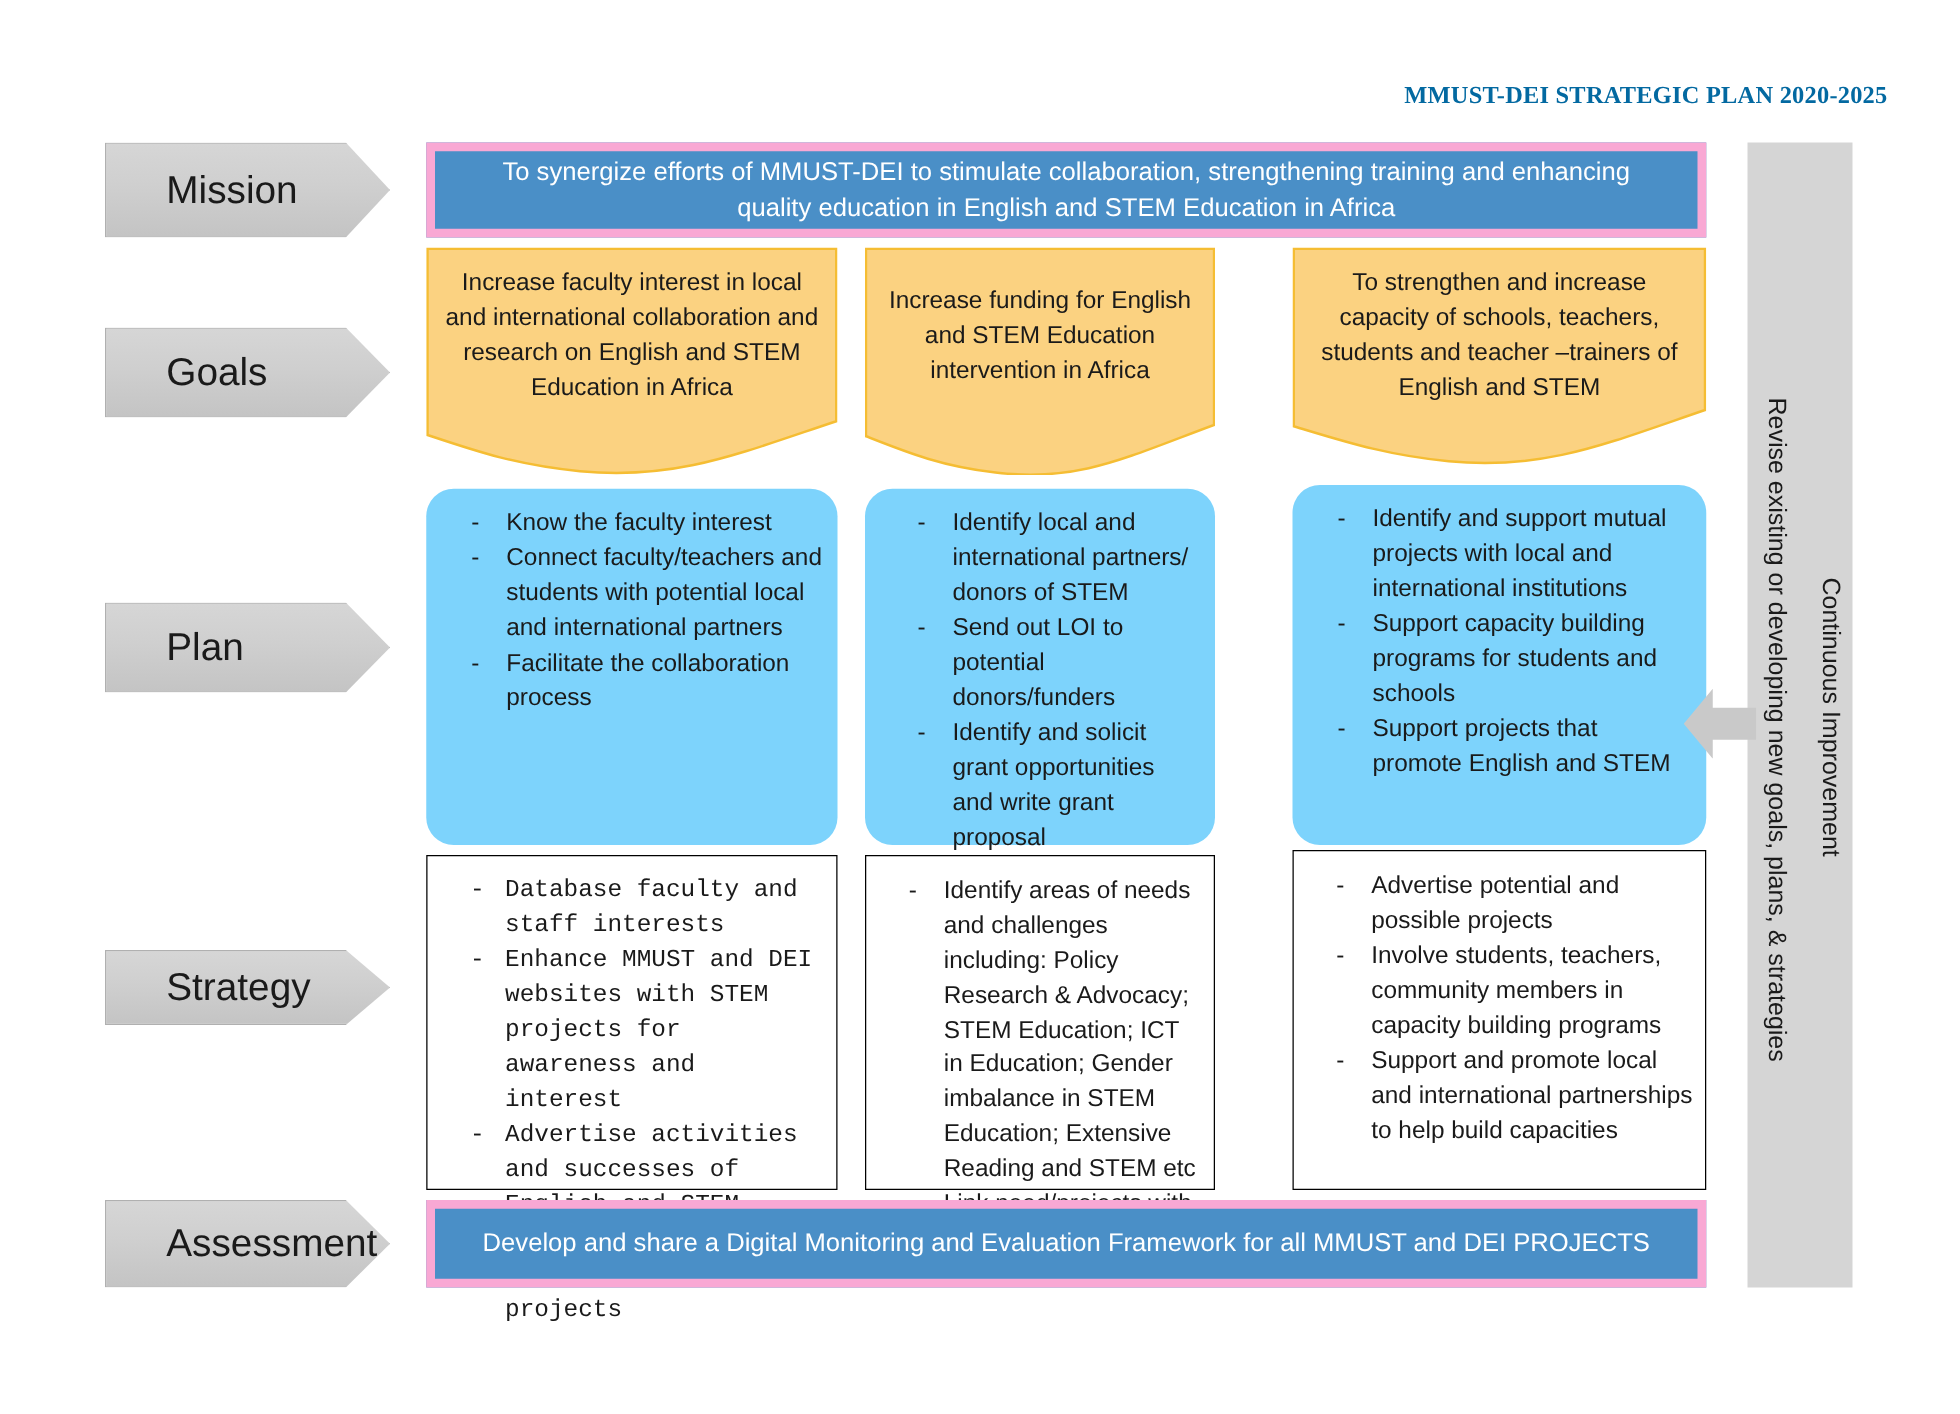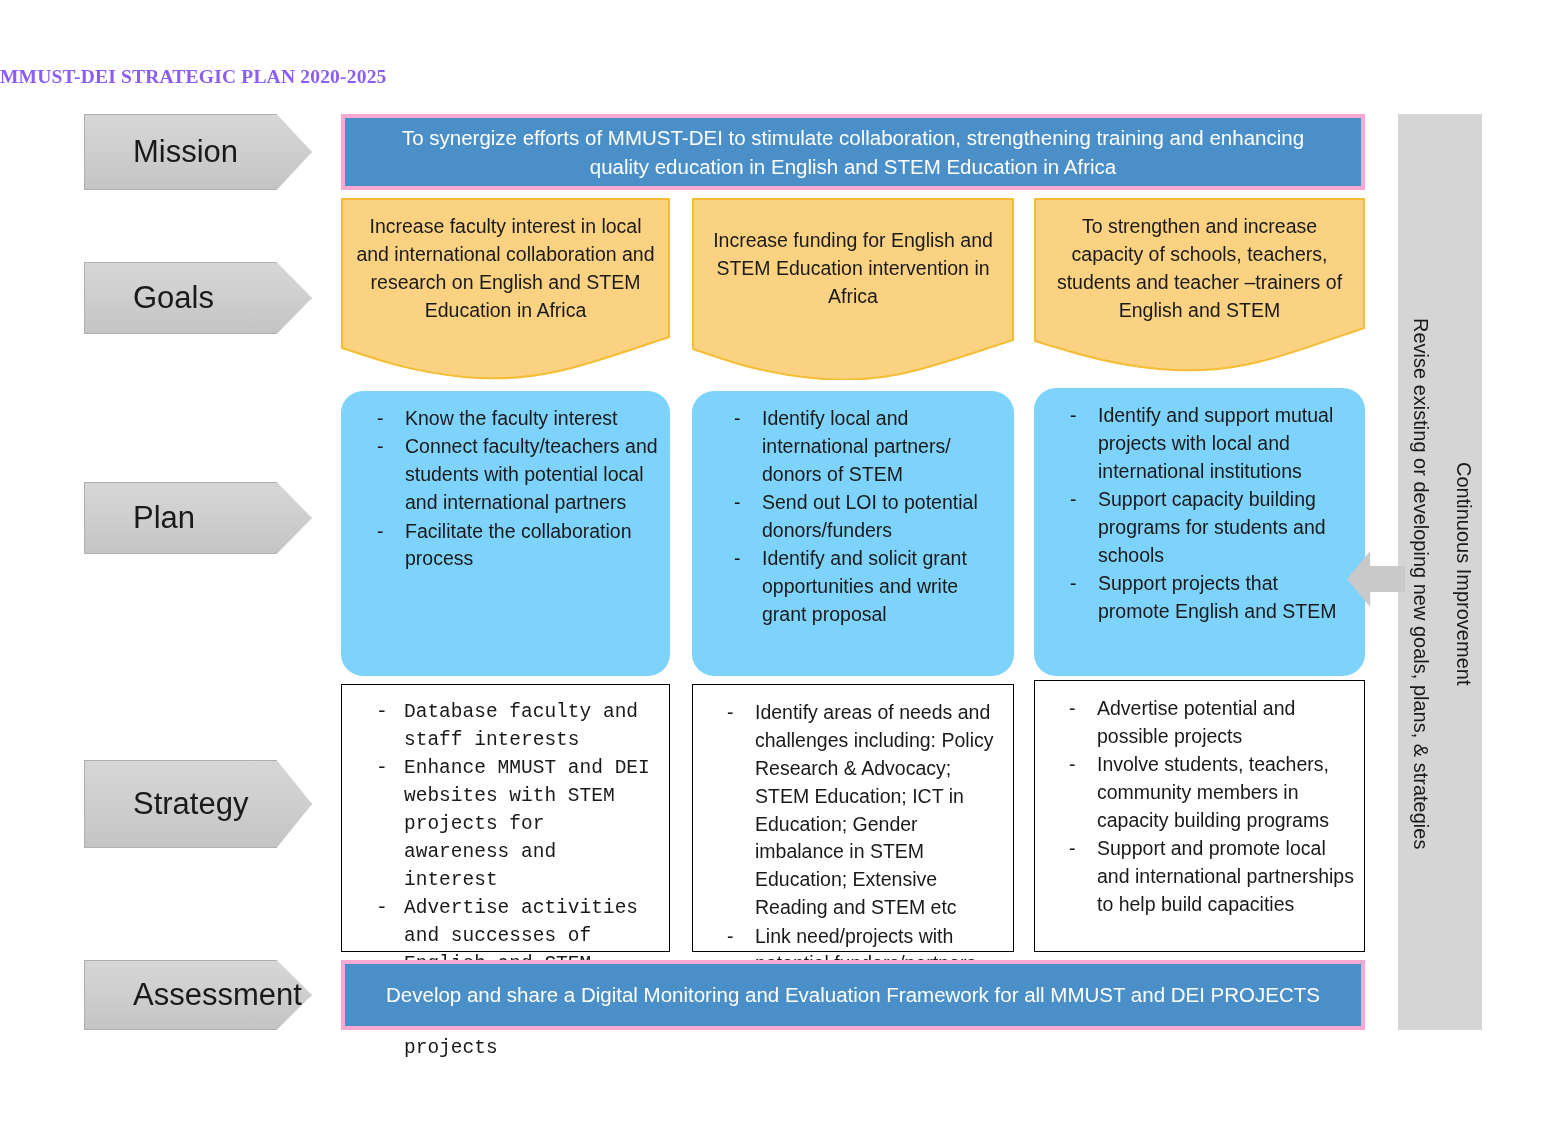--- a/index.html
+++ b/index.html
@@ -14,26 +14,26 @@
     font-family: "Liberation Sans", sans-serif;
     overflow: hidden;
   }
 
   
   #diagram-title {
     position: absolute;
     top: 66px;
     left: 0;
     width: 1510px;
-    text-align: left;
+    text-align: right;
     font-family: "Liberation Serif", serif;
     font-weight: bold;
     font-size: 19.5px;
     letter-spacing: 0.2px;
-    color: #8b5cf6;
+    color: #0369a1;
   }
 
   
   .stage-label {
     position: absolute;
     left: 84px;
     width: 228px;
     background: linear-gradient(to bottom, #d6d6d6 0%, #cfcfcf 45%, #c4c4c4 100%);
     border: 1px solid #b0b0b0;
     -webkit-clip-path: polygon(0 0, 84.5% 0, 100% 50%, 84.5% 100%, 0 100%);
@@ -41,35 +41,35 @@
     display: flex;
     align-items: center;
     box-sizing: border-box;
     padding-left: 48px;
     font-size: 31px;
     color: #1a1a1a;
   }
   #stage-mission { top: 114px;  height: 76px; }
   #stage-goals   { top: 262px;  height: 72px; }
   #stage-plan    { top: 482px;  height: 72px; }
-  #stage-strategy{ top: 760px;  height: 88px; }
+  #stage-strategy{ top: 760px;  height: 60px; }
   #stage-assessment { top: 960px; height: 70px; }
 
   
   .col1 { left: 341px;  width: 329px; }
-  .col2 { left: 692px;  width: 322px; }
+  .col2 { left: 692px;  width: 280px; }
   .col3 { left: 1034px; width: 331px; }
 
   
   .banner {
     position: absolute;
     left: 341px;
     width: 1024px;
     background: #4a8fc7;
-    border: 4px solid #f9a8d4;
+    border: 7px solid #f9a8d4;
     box-sizing: border-box;
     display: flex;
     align-items: center;
     justify-content: center;
     text-align: center;
     color: #ffffff;
     font-size: 20.5px;
     line-height: 1.42;
     padding: 4px 26px;
   }

